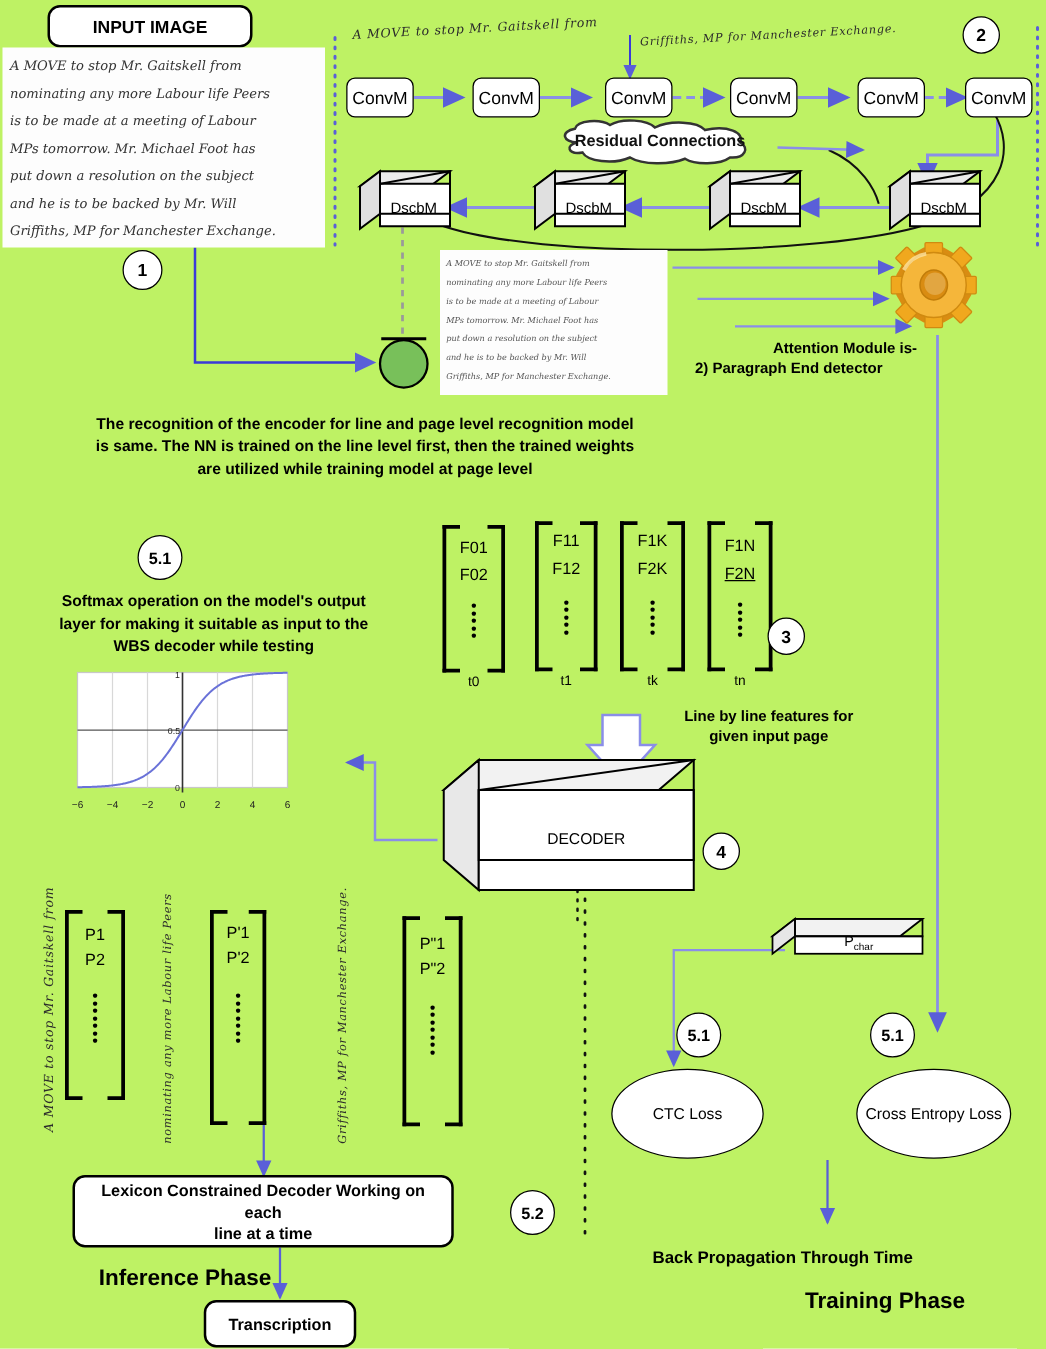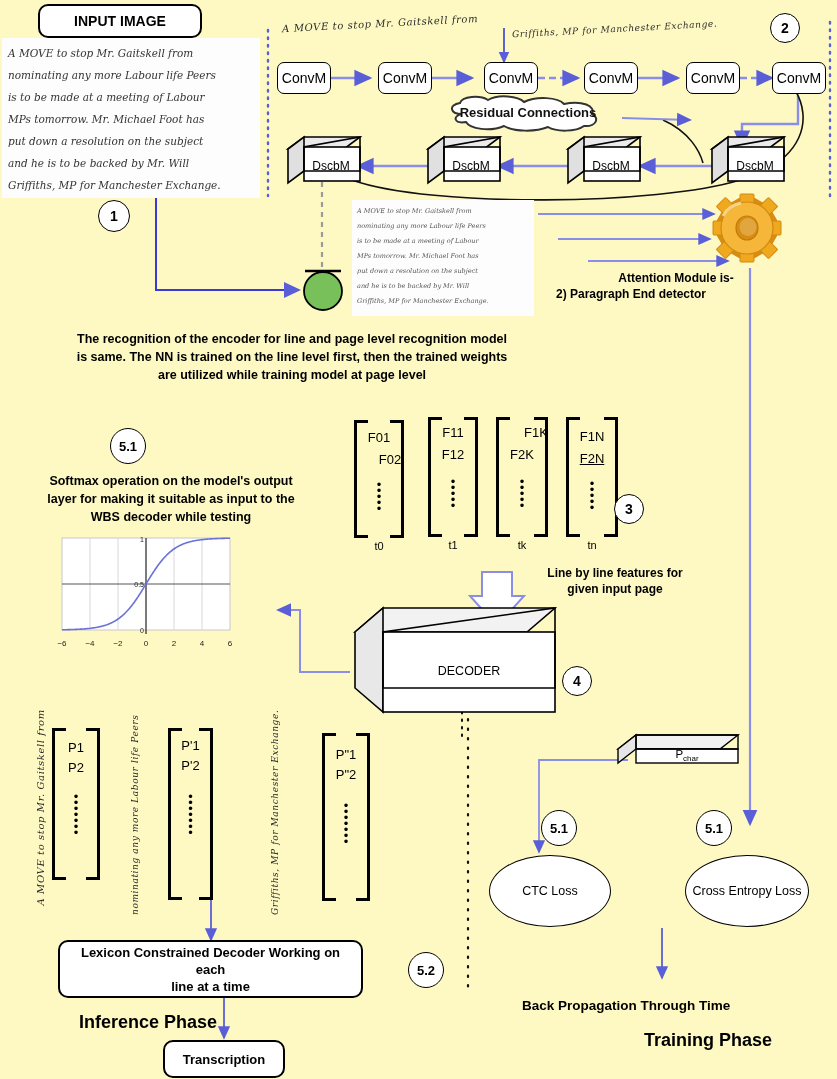--- a/index.html
+++ b/index.html
@@ -7,21 +7,21 @@
     padding: 0;
     background: #ffffff;
   }
   body {
     font-family: "Liberation Sans", sans-serif;
   }
   #page {
     position: relative;
     width: 837px;
     height: 1079px;
-    background: #fef9c3;
+    background: #bef264;
     overflow: hidden;
   }
   .abs { position: absolute; }
 
   
   .rbox {
     border: 2px solid #000;
     border-radius: 10px;
     background: #fff;
     display: flex;
@@ -369,38 +369,38 @@
         <text x="114" y="57">0.5</text>
         <text x="114" y="12">1</text>
       </g>
     </svg>
   </div>
 
   <div class="matrix" style="left:354px; top:420px; width:50px; height:118px;">
     <div class="brk l"></div>
     <div class="brk r"></div>
     <div class="cell" style="top:10px;">F01</div>
-    <div class="cell" style="top:32px;padding-left:11px;">F02</div>
+    <div class="cell" style="top:32px;">F02</div>
     <div class="vdots" style="top:62px;">•<br>•<br>•<br>•<br>•</div>
   </div>
   <div class="abs" style="left:354px; top:540px; width:50px; text-align:center; font-size:11px;">t0</div>
 
   <div class="matrix" style="left:428px; top:417px; width:50px; height:120px;">
     <div class="brk l"></div>
     <div class="brk r"></div>
     <div class="cell" style="top:8px;">F11</div>
     <div class="cell" style="top:30px;">F12</div>
     <div class="vdots" style="top:62px;">•<br>•<br>•<br>•<br>•</div>
   </div>
   <div class="abs" style="left:428px; top:539px; width:50px; text-align:center; font-size:11px;">t1</div>
 
   <div class="matrix" style="left:496px; top:417px; width:52px; height:120px;">
     <div class="brk l"></div>
     <div class="brk r"></div>
-    <div class="cell" style="top:8px;padding-left:14px;">F1K</div>
+    <div class="cell" style="top:8px;">F1K</div>
     <div class="cell" style="top:30px;">F2K</div>
     <div class="vdots" style="top:62px;">•<br>•<br>•<br>•<br>•</div>
   </div>
   <div class="abs" style="left:496px; top:539px; width:52px; text-align:center; font-size:11px;">tk</div>
 
   <div class="matrix" style="left:566px; top:417px; width:52px; height:120px;">
     <div class="brk l"></div>
     <div class="brk r"></div>
     <div class="cell" style="top:12px;">F1N</div>
     <div class="cell" style="top:34px;text-decoration:underline;">F2N</div>

